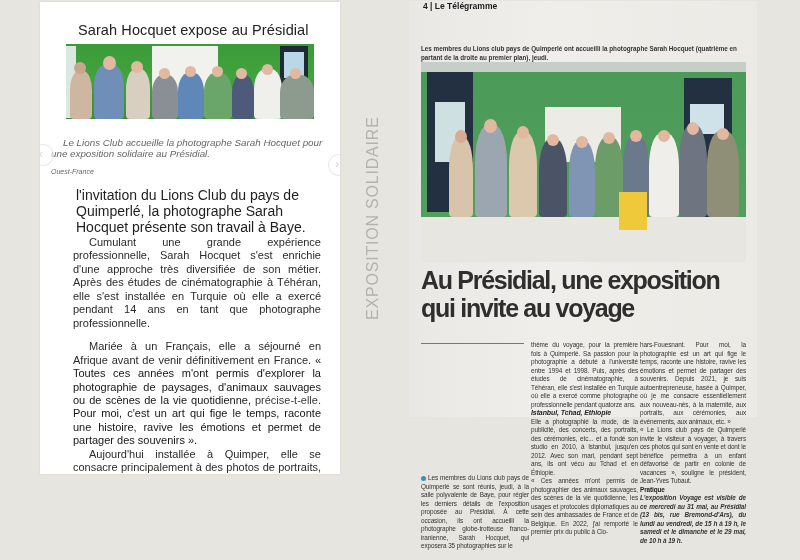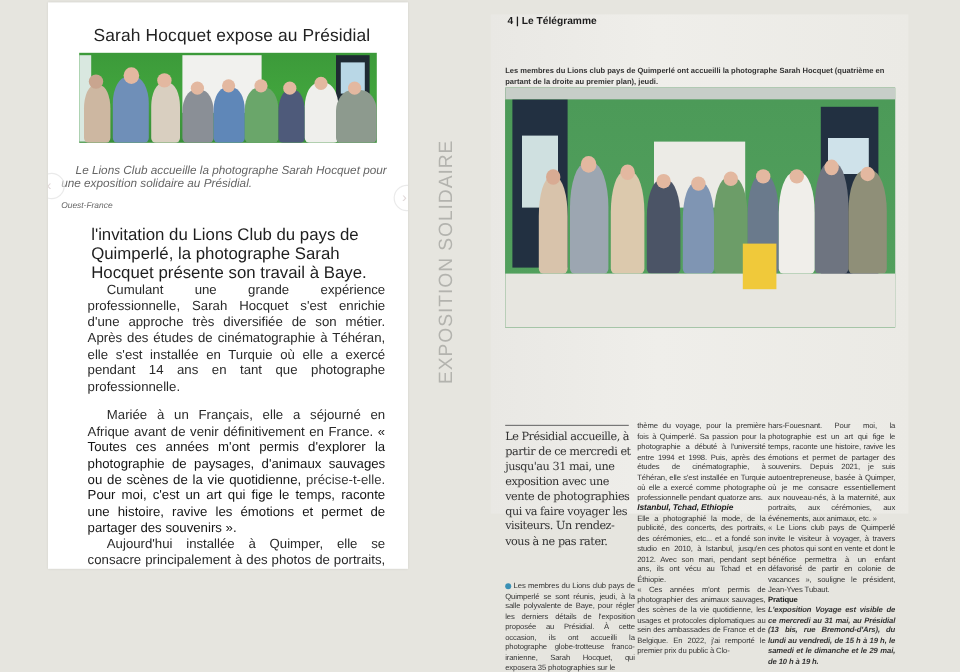--- a/index.html
+++ b/index.html
@@ -27,21 +27,21 @@
   .left-body .quote { color: #151515; font-weight: normal; }
   .left-body .qnorm { color: #3a3a3a; font-weight: normal; }
 
   .nav-arrow { position: absolute; width: 22px; height: 22px; border-radius: 50%; border: 1px solid rgba(220,220,220,0.6); background: rgba(255,255,255,0.5); }
   .nav-arrow span { position: absolute; left: 6px; top: 2px; font-size: 12px; color: #e0d8d8; }
 
   
   .vertical-label { position: absolute; left: 364px; top: 320px; transform: rotate(-90deg); transform-origin: 0 0; font-size: 16px; letter-spacing: 0.8px; color: #b3b3ae; white-space: nowrap; }
 
   
-  .clip { position: absolute; left: 409px; top: 12px; width: 348px; height: 416px; background: linear-gradient(90deg, #e9e8e4 0%, #efeeea 40%, #ebeae5 100%); }
+  .clip { position: absolute; left: 409px; top: 1px; width: 348px; height: 416px; background: linear-gradient(90deg, #e9e8e4 0%, #efeeea 40%, #ebeae5 100%); }
   .clip-header { position: absolute; left: 14px; top: 0; font-size: 8.5px; font-weight: bold; color: #1c1c1c; }
   .clip-section-bar { position: absolute; left: 12px; top: 14px; width: 332px; height: 18px; background: linear-gradient(180deg, #5aa6c3 0%, #4b98b6 100%); }
   .clip-section-bar span { position: absolute; left: 4px; top: 0; font-family: "DejaVu Serif", serif; font-style: italic; font-weight: bold; font-size: 13px; color: #ffffff; letter-spacing: 0.5px; }
   .clip-photo-caption { position: absolute; left: 12px; top: 43px; width: 335px; font-size: 6.3px; line-height: 9px; font-weight: bold; color: #333; }
   .clip-photo { position: absolute; left: 12px; top: 61px; width: 325px; height: 200px; overflow: hidden; background: #4a9356; }
   .clip-photo .ceiling { position: absolute; left: 0; top: 0; width: 100%; height: 10px; background: #c7cec8; }
   .clip-photo .wall { position: absolute; left: 0; top: 10px; width: 100%; height: 150px; background: linear-gradient(180deg, #4c9a58 0%, #52a05d 100%); }
   .clip-photo .door-l { position: absolute; left: 6px; top: 10px; width: 46px; height: 140px; background: #223041; }
   .clip-photo .door-l::after { content: ""; position: absolute; left: 8px; top: 30px; width: 30px; height: 60px; background: #cfe0e0; }
   .clip-photo .door-r { position: absolute; right: 14px; top: 16px; width: 48px; height: 140px; background: #223041; }
@@ -143,22 +143,22 @@
     <div class="person" style="left:228px;bottom:45px;width:30px;height:84px;background:#f0eeea;"></div>
     <div class="head" style="left:237px;top:68px;width:12px;height:12px;"></div>
     <div class="person" style="left:258px;bottom:45px;width:28px;height:92px;background:#6e7480;"></div>
     <div class="head" style="left:266px;top:60px;width:12px;height:13px;"></div>
     <div class="person" style="left:286px;bottom:45px;width:32px;height:86px;background:#8f8f78;"></div>
     <div class="head" style="left:296px;top:66px;width:12px;height:12px;"></div>
     <div class="table"></div>
     <div class="banner"></div>
   </div>
 
+  <div class="clip-headline">Au Présidial, une exposition qui invite au voyage</div>
   <div class="clip-rule"></div>
-  <div class="clip-chapo">Le Présidial accueille, à partir de ce mercredi et jusqu'au 31 mai, une exposition avec une vente de photographies qui va faire voyager les visiteurs. Un rendez-vous à ne pas rater.</div>
 
   <div class="clip-col clip-col1b">
     <p><span class="bullet"></span><span>Les membres du Lions club pays de Quimperlé se sont réunis, jeudi, à la salle polyvalente de Baye, pour régler les derniers détails de l'exposition proposée au Présidial. À cette occasion, ils ont accueilli la photographe globe-trotteuse franco-iranienne, Sarah Hocquet, qui exposera 35 photographies sur le</span></p>
   </div>
 
   <div class="clip-col clip-col2">
     <p>thème du voyage, pour la première fois à Quimperlé. Sa passion pour la photographie a débuté à l'université entre 1994 et 1998. Puis, après des études de cinématographie, à Téhéran, elle s'est installée en Turquie où elle a exercé comme photographe professionnelle pendant quatorze ans.</p>
     <p class="subhead">Istanbul, Tchad, Ethiopie</p>
     <p>Elle a photographié la mode, de la publicité, des concerts, des portraits, des cérémonies, etc... et a fondé son studio en 2010, à Istanbul, jusqu'en 2012. Avec son mari, pendant sept ans, ils ont vécu au Tchad et en Éthiopie.</p>
     <p>« Ces années m'ont permis de photographier des animaux sauvages, des scènes de la vie quotidienne, les usages et protocoles diplomatiques au sein des ambassades de France et de Belgique. En 2022, j'ai remporté le premier prix du public à Clo-</p>

